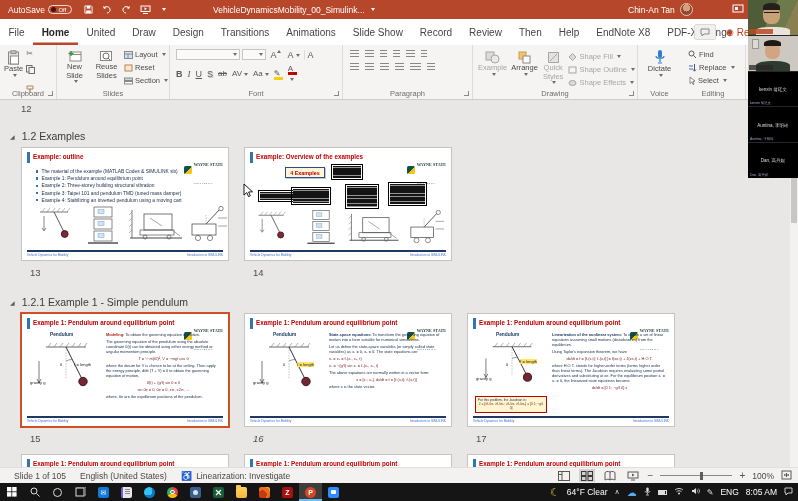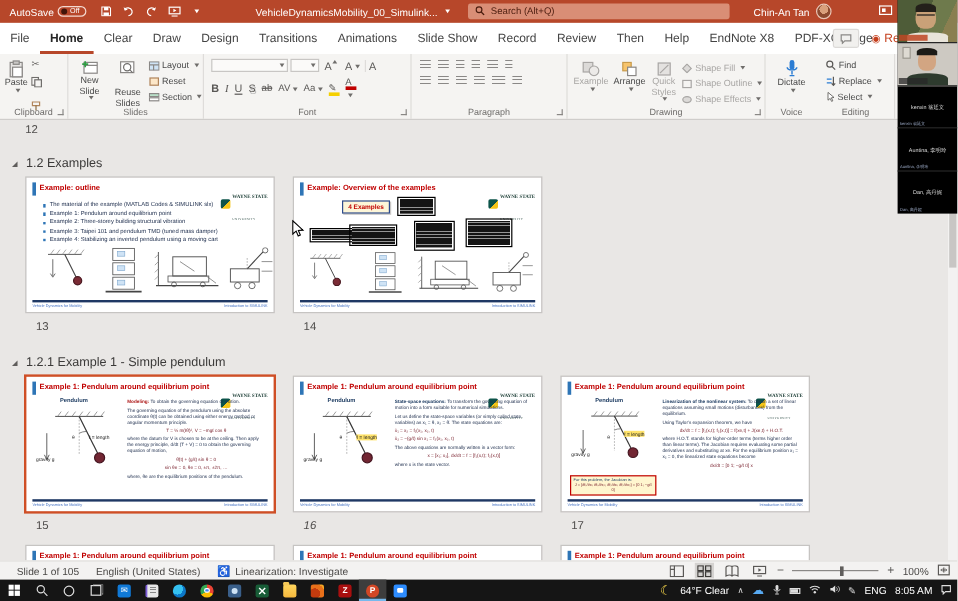--- a/index.html
+++ b/index.html
@@ -152,41 +152,34 @@
             <path d="M4.5 2.3 L7 3.8 L4.5 5.3Z" fill="#fff"></path>
             <path d="M3 8.5h5" stroke="#fff" stroke-width="1"></path>
           </svg>
         </span>
       <span class="cd" style="border-top-color:#fff"></span>
     </div>
     <div class="doctitle">
       <span>VehicleDynamicsMobility_00_Simulink...</span>
       <span class="cd" style="border-top-color:#fff"></span>
     </div>
-    <div class="searchbox">
-      <span><svg width="8" height="8" viewBox="0 0 8 8">
-            <circle cx="3.2" cy="3.2" r="2.4" fill="none" stroke="#4b1d0f" stroke-width="1"></circle>
-            <path d="M5 5 L7.5 7.5" stroke="#4b1d0f" stroke-width="1"></path>
-          </svg></span>
-      <input readonly="" placeholder="Search (Alt+Q)" style="">
-    </div>
     <div class="user">
       <span>Chin-An Tan</span>
       <span class="avatar"></span>
     </div>
     <span class="winicon"><svg width="12" height="10" viewBox="0 0 12 10">
           <rect x="1" y="1" width="10" height="7" fill="none" stroke="#fff" stroke-width="1"></rect>
           <rect x="3" y="3" width="3" height="3" fill="#fff"></rect>
         </svg></span>
   </div>
 
   <div class="menubar">
     <span class="mtab">File</span>
     <span class="mtab active">Home</span>
-    <span class="mtab">Clear</span>
+    <span class="mtab">United</span>
     <span class="mtab">Draw</span>
     <span class="mtab">Design</span>
     <span class="mtab">Transitions</span>
     <span class="mtab">Animations</span>
     <span class="mtab">Slide Show</span>
     <span class="mtab">Record</span>
     <span class="mtab">Review</span>
     <span class="mtab">Then</span>
     <span class="mtab">Help</span>
     <span class="mtab">EndNote X8</span>
@@ -235,21 +228,21 @@
       <div style="display:flex;padding:2px 1px 0 3px;gap:2px;">
         <span class="bigbtn" style="width:30px;">
           <svg width="14" height="13" viewBox="0 0 14 13">
               <rect x="2" y="2" width="11" height="9" fill="#fff" stroke="#8a8886"></rect>
               <path d="M2 4.5h11" stroke="#8a8886"></path>
               <path d="M1 1v5M-1.5 3.5h5" transform="translate(2,0)" stroke="#2f9e44" stroke-width="1.4"></path>
             </svg>
           <span>New Slide</span>
           <span class="cd"></span>
         </span>
-        <span class="bigbtn" style="width:32px;gap:10px;">
+        <span class="bigbtn" style="width:32px;">
           <svg width="14" height="13" viewBox="0 0 14 13">
               <rect x="1.5" y="1.5" width="11" height="9" fill="#fff" stroke="#8a8886"></rect>
               <circle cx="7" cy="6" r="3" fill="none" stroke="#6f6d6b"></circle>
               <path d="M9 8l2.5 2.5" stroke="#6f6d6b"></path>
             </svg>
           <span>Reuse Slides</span>
         </span>
         <span style="display:flex;flex-direction:column;padding-top:1px;">
           <span class="smrow">
               <svg width="9" height="8" viewBox="0 0 9 8">

